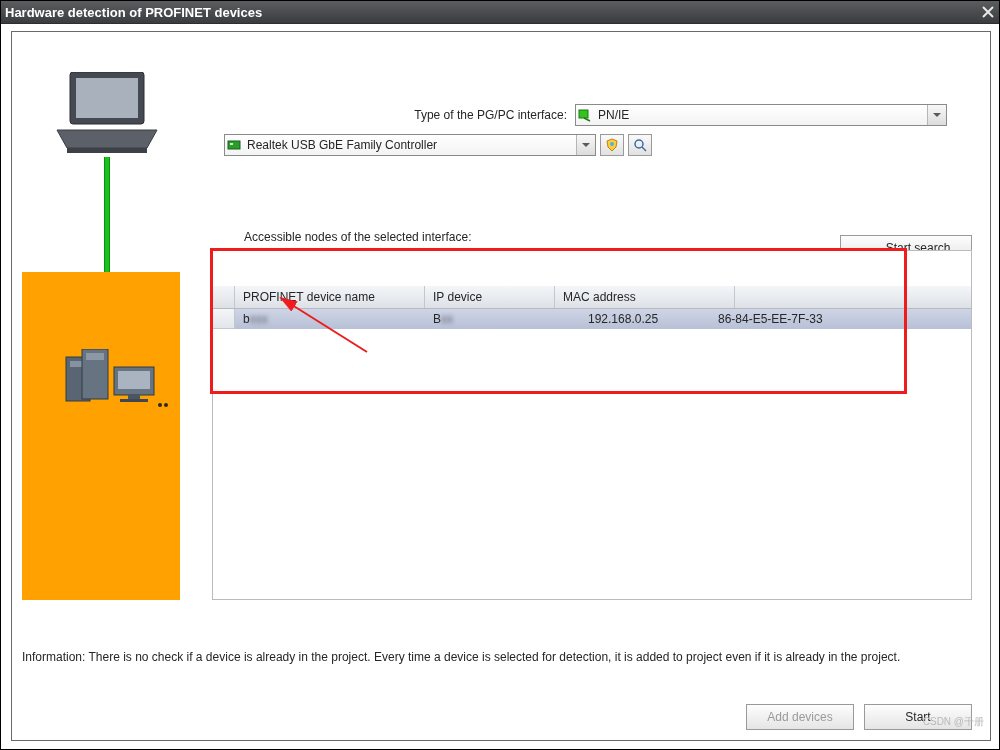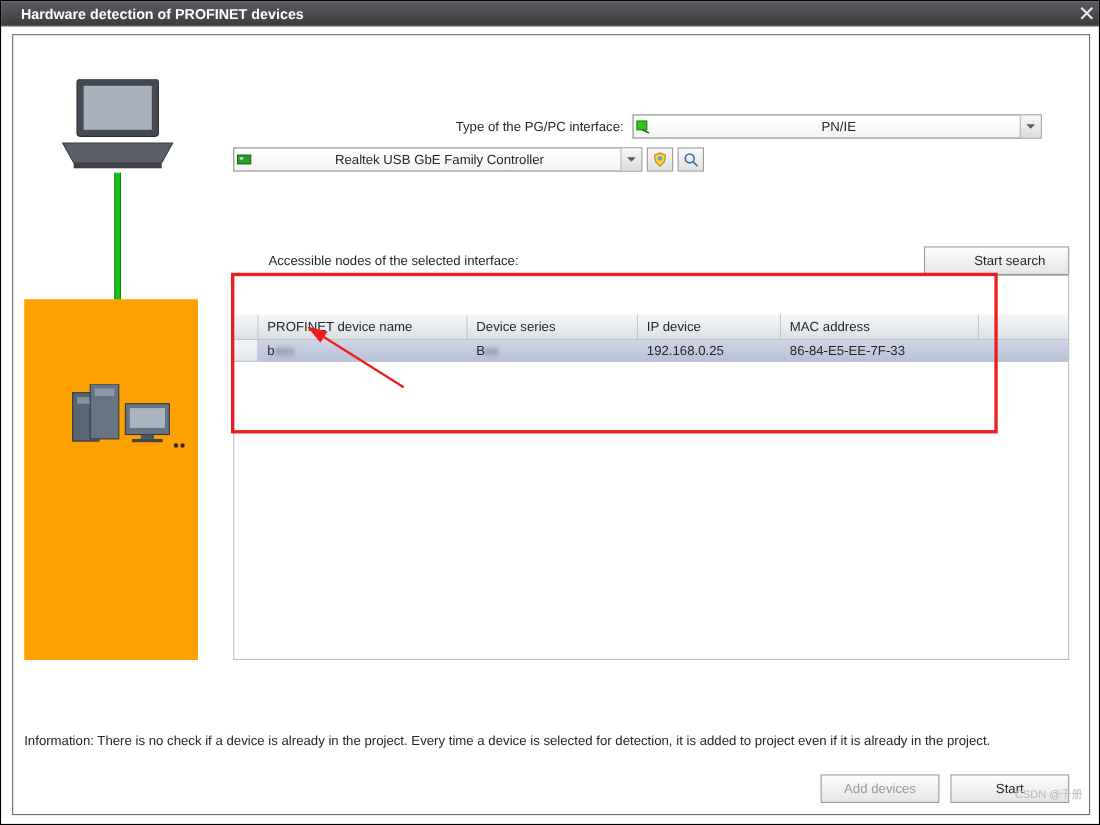--- a/index.html
+++ b/index.html
@@ -13,57 +13,57 @@
     --orange:#ffa201;
     --table-header-top:#f4f6f9;
     --table-header-bot:#dde1e6;
     --table-row-sel-top:#cfd5e6;
     --table-row-sel-bot:#b7c0d6;
     --textcol:#262626;
   }
   html,body{margin:0;padding:0;font-family:Tahoma,Arial,sans-serif;font-size:12px;color:var(--textcol);}
   .window{width:1000px;height:750px;border:1px solid #000;box-sizing:border-box;background:var(--panel-bg);position:relative;}
   
-  .titlebar{height:22px;background:linear-gradient(to bottom,#5b5d61,#3a3c40);display:flex;align-items:center;justify-content:space-between;padding:0 0 0 18px;border-bottom:1px solid #2d2e30;}
+  .titlebar{height:22px;background:linear-gradient(to bottom,#5b5d61,#3a3c40);display:flex;align-items:center;justify-content:space-between;padding:0 0 0 4px;border-bottom:1px solid #2d2e30;}
   .titlebar .title{color:#fff;font-weight:bold;font-size:13px;}
   .titlebar .close{width:22px;height:22px;display:flex;align-items:center;justify-content:center;color:#eee;cursor:pointer;font-weight:bold;}
   .titlebar .close svg{width:14px;height:14px;}
   
   .body{position:absolute;left:10px;right:8px;top:30px;bottom:8px;border:1px solid var(--win-border);background:#fff;}
   
   .illust{position:absolute;left:10px;top:15px;width:170px;bottom:140px;}
   .laptop{position:absolute;left:30px;top:25px;}
   .orangepanel{position:absolute;left:0;right:12px;top:225px;bottom:0;background:var(--orange);}
   .greenline{position:absolute;left:82px;top:110px;width:4px;height:235px;background:#18c31b;border-left:1px solid #0e8f12;border-right:1px solid #0e8f12;}
   .pc-group{position:absolute;left:36px;top:302px;}
   
   .formrow{position:absolute;left:200px;right:18px;height:22px;display:flex;align-items:center;}
   .formrow .lbl{flex:0 0 355px;text-align:right;padding-right:8px;}
-  .select{flex:1;height:20px;border:1px solid #8a8a8a;background:linear-gradient(#fff,#f3f3f3);display:flex;align-items:center;position:relative;text-align:center;}
+  .select{flex:1;height:20px;border:1px solid #8a8a8a;background:linear-gradient(#fff,#f3f3f3);display:flex;align-items:center;position:relative;}
   .select .icon{width:18px;display:flex;align-items:center;justify-content:center;}
   .select .txt{flex:1;padding-left:4px;}
   .select .dd{width:18px;height:100%;border-left:1px solid #b5b5b5;background:linear-gradient(#f8f8f8,#dcdcdc);display:flex;align-items:center;justify-content:center;}
   .select .dd svg{width:8px;height:8px;}
   .iconbtn{width:22px;height:20px;margin-left:4px;border:1px solid #9a9a9a;background:linear-gradient(#fafafa,#e1e1e1);display:flex;align-items:center;justify-content:center;}
   
   .section-lbl{position:absolute;left:216px;top:198px;margin-left:16px;}
-  .startbtn{position:absolute;right:18px;top:192px;width:106px;height:24px;border:1px solid var(--btn-border);background:linear-gradient(#fdfdfd,#e5e5e5);display:flex;align-items:center;justify-content:center;cursor:pointer;padding-left:24px;}
+  .startbtn{position:absolute;right:18px;top:203px;width:106px;height:24px;border:1px solid var(--btn-border);background:linear-gradient(#fdfdfd,#e5e5e5);display:flex;align-items:center;justify-content:center;cursor:pointer;padding-left:24px;}
   .tablewrap{position:absolute;left:200px;right:18px;top:218px;bottom:140px;border:1px solid #b8bcc2;background:#fff;}
   .redbox{position:absolute;left:-3px;right:64px;top:-3px;height:140px;border:3px solid #ee1c1c;pointer-events:none;}
   .thead{height:22px;display:flex;background:linear-gradient(var(--table-header-top),var(--table-header-bot));border-bottom:1px solid #b6bac0;margin-top:35px;}
   .th{border-right:1px solid #c4c8cd;padding-left:8px;display:flex;align-items:center;box-sizing:border-box;}
   .c0{width:22px;padding:0;border-right:1px solid #c4c8cd;}
   .c1{width:190px;} .c2{width:155px;} .c3{width:130px;} .c4{width:180px;}
   .trow{height:20px;display:flex;align-items:stretch;}
   .trow.sel{background:linear-gradient(var(--table-row-sel-top),var(--table-row-sel-bot));}
   .td{padding-left:8px;display:flex;align-items:center;box-sizing:border-box;}
   .td.c0{padding:0;background:linear-gradient(#f4f6f9,#e2e5ea);border-right:1px solid #c4c8cd;border-bottom:1px solid #c4c8cd;}
   .arrow{position:absolute;left:26px;top:43px;pointer-events:none;}
   
-  .info{position:absolute;left:10px;right:18px;bottom:58px;line-height:1.45;}
+  .info{position:absolute;left:10px;right:18px;bottom:74px;line-height:1.45;}
   .btnbar{position:absolute;right:18px;bottom:10px;display:flex;gap:10px;margin-top:25px;}
   .btn{width:106px;height:24px;border:1px solid var(--btn-border);background:linear-gradient(#fdfdfd,#e5e5e5);display:flex;align-items:center;justify-content:center;cursor:pointer;}
   .btn.disabled{color:#9a9a9a;cursor:default;}
   .watermark{position:absolute;right:6px;bottom:11px;font-size:10px;color:#b8b8b8;}
   .blurred{color:transparent;text-shadow:0 0 4px #5a5f6b;user-select:none;}
 </style>
 </head>
 <body>
 
 <div class="window">
@@ -119,21 +119,21 @@
         <span class="txt">PN/IE</span>
         <span class="dd">
             <svg viewBox="0 0 8 8">
               <path d="M0 2 L4 6 L8 2 Z" fill="#5a5a5a"></path>
             </svg>
           </span>
       </div>
     </div>
 
     <div class="formrow" style="top:102px;">
-      <div class="select" style="max-width:370px;">
+      <div class="select" style="max-width:370px;margin-left:12px;">
         <span class="icon">
           <svg width="14" height="14" viewBox="0 0 14 14">
               <rect x="1" y="3" width="12" height="8" fill="#2c9c2a" stroke="#15631a"></rect>
               <rect x="3" y="5" width="3" height="2" fill="#c7f0c5"></rect>
             </svg>
         </span>
         <span class="txt">Realtek USB GbE Family Controller</span>
         <span class="dd">
             <svg viewBox="0 0 8 8">
               <path d="M0 2 L4 6 L8 2 Z" fill="#5a5a5a"></path>
@@ -164,21 +164,20 @@
             <marker id="ah" markerWidth="10" markerHeight="10" refX="8" refY="3" orient="auto">
               <path d="M0 0 L9 3 L0 6 Z" fill="#ee1c1c"></path>
             </marker>
           </defs>
         <line x1="128" y1="58" x2="42" y2="4" stroke="#ee1c1c" stroke-width="2" marker-end="url(#ah)"></line>
       </svg>
 
       <div class="thead">
         <div class="th c0"></div>
         <div class="th c1">PROFINET device name</div>
-        <div class="th c2">Device series</div>
         <div class="th c3">IP device</div>
         <div class="th c4">MAC address</div>
       </div>
       <div class="trow sel">
         <div class="td c0"></div>
         <div class="td c1">
             <span>b</span>
             <span class="blurred">xxx</span>
           </div>
         <div class="td c2">

